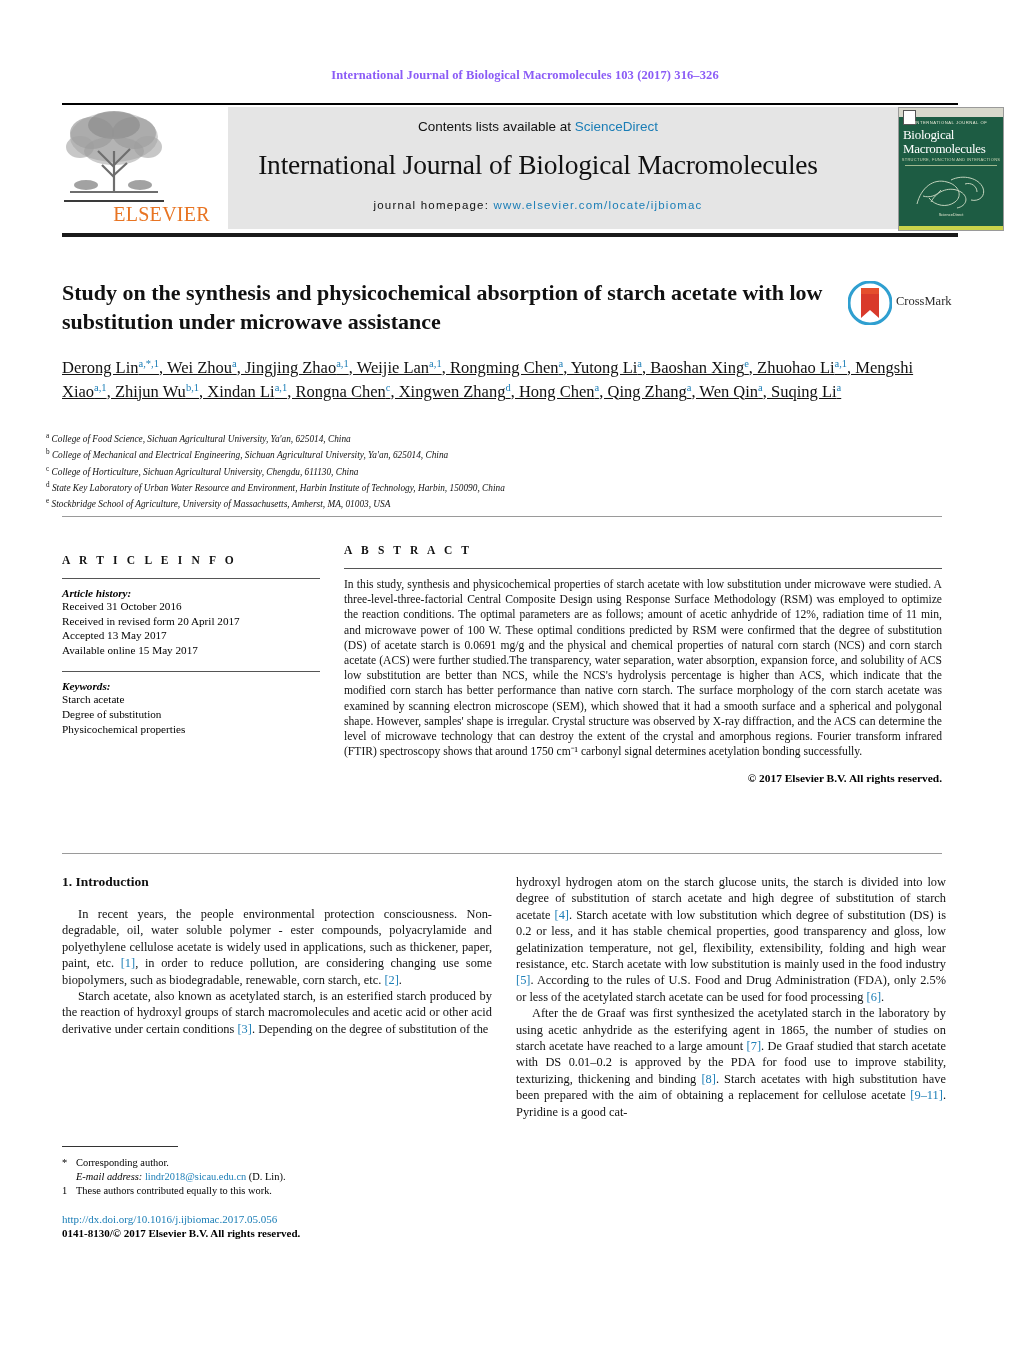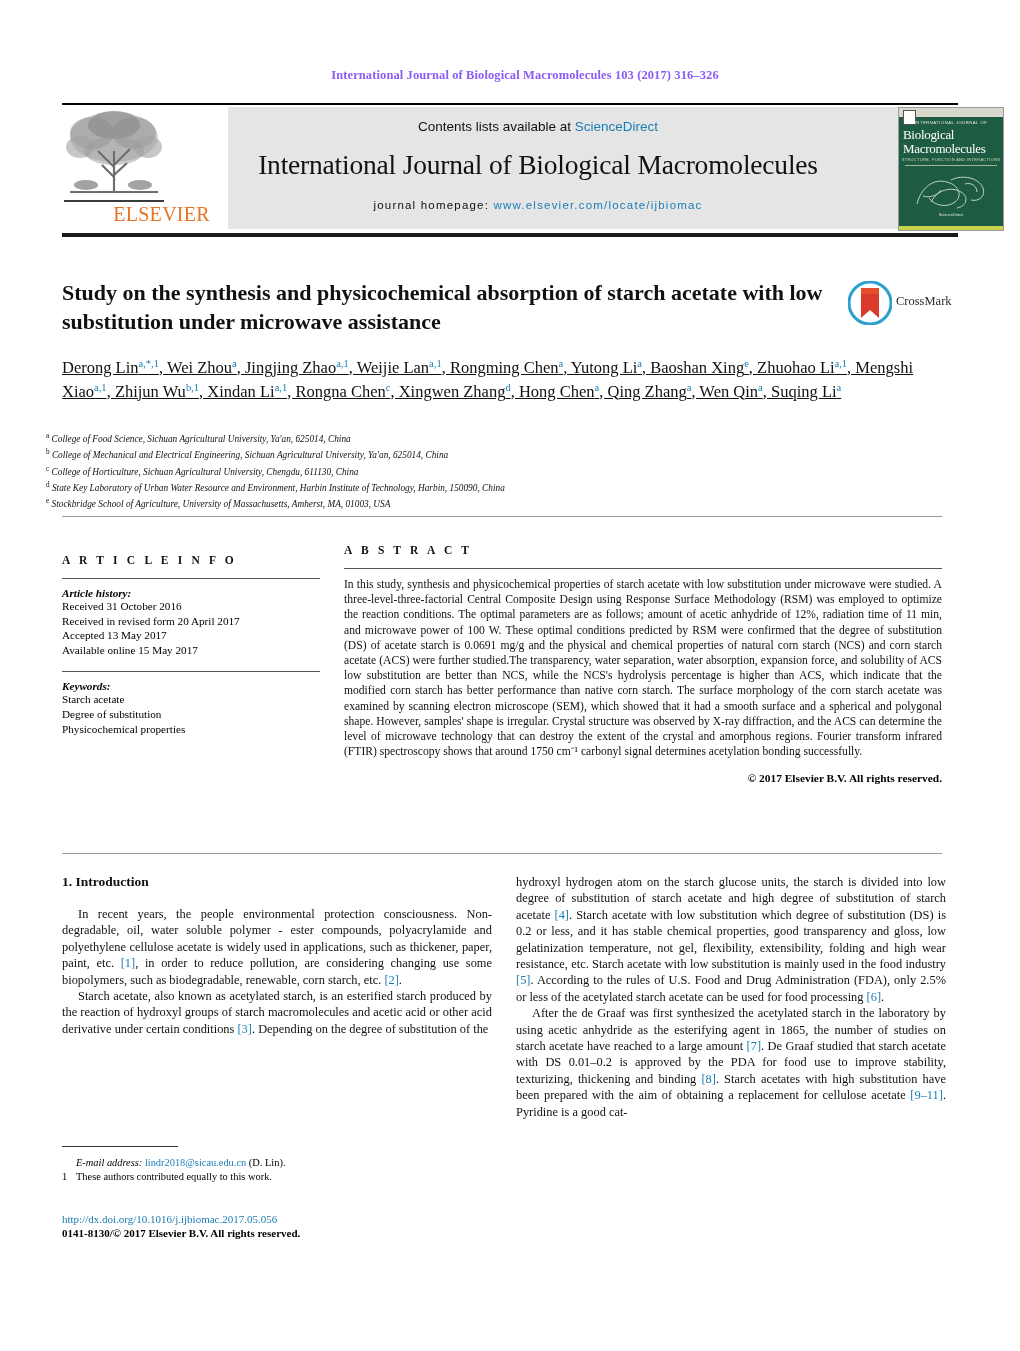--- a/index.html
+++ b/index.html
@@ -307,20 +307,23 @@
   </div>
 
   <div class="body-right">
     <p class="para cont">hydroxyl hydrogen atom on the starch glucose units, the starch is divided into low degree of substitution of starch acetate and high degree of substitution of starch acetate <span class="cite">[4]</span>. Starch acetate with low substitution which degree of substitution (DS) is 0.2 or less, and it has stable chemical properties, good transparency and gloss, low gelatinization temperature, not gel, flexibility, extensibility, folding and high wear resistance, etc. Starch acetate with low substitution is mainly used in the food industry <span class="cite">[5]</span>. According to the rules of U.S. Food and Drug Administration (FDA), only 2.5% or less of the acetylated starch acetate can be used for food processing <span class="cite">[6]</span>.</p>
     <p class="para">After the de Graaf was first synthesized the acetylated starch in the laboratory by using acetic anhydride as the esterifying agent in 1865, the number of studies on starch acetate have reached to a large amount <span class="cite">[7]</span>. De Graaf studied that starch acetate with DS 0.01–0.2 is approved by the PDA for food use to improve stability, texturizing, thickening and binding <span class="cite">[8]</span>. Starch acetates with high substitution have been prepared with the aim of obtaining a replacement for cellulose acetate <span class="cite">[9–11]</span>. Pyridine is a good cat-</p>
   </div>
 
   <div class="fn-rule"></div>
   <div class="footnotes">
     <div class="fn-row">
+      <span class="fn-mark">*</span><span>Corresponding author.</span>
+    </div>
+    <div class="fn-row">
       <span class="fn-mark"></span><span class="fn-em">E-mail address:</span>
       <span class="fn-link">lindr2018@sicau.edu.cn</span>
       <span>(D. Lin).</span>
     </div>
     <div class="fn-row">
       <span class="fn-mark">1</span><span>These authors contributed equally to this work.</span>
     </div>
   </div>
 
   <div class="doi-block">

